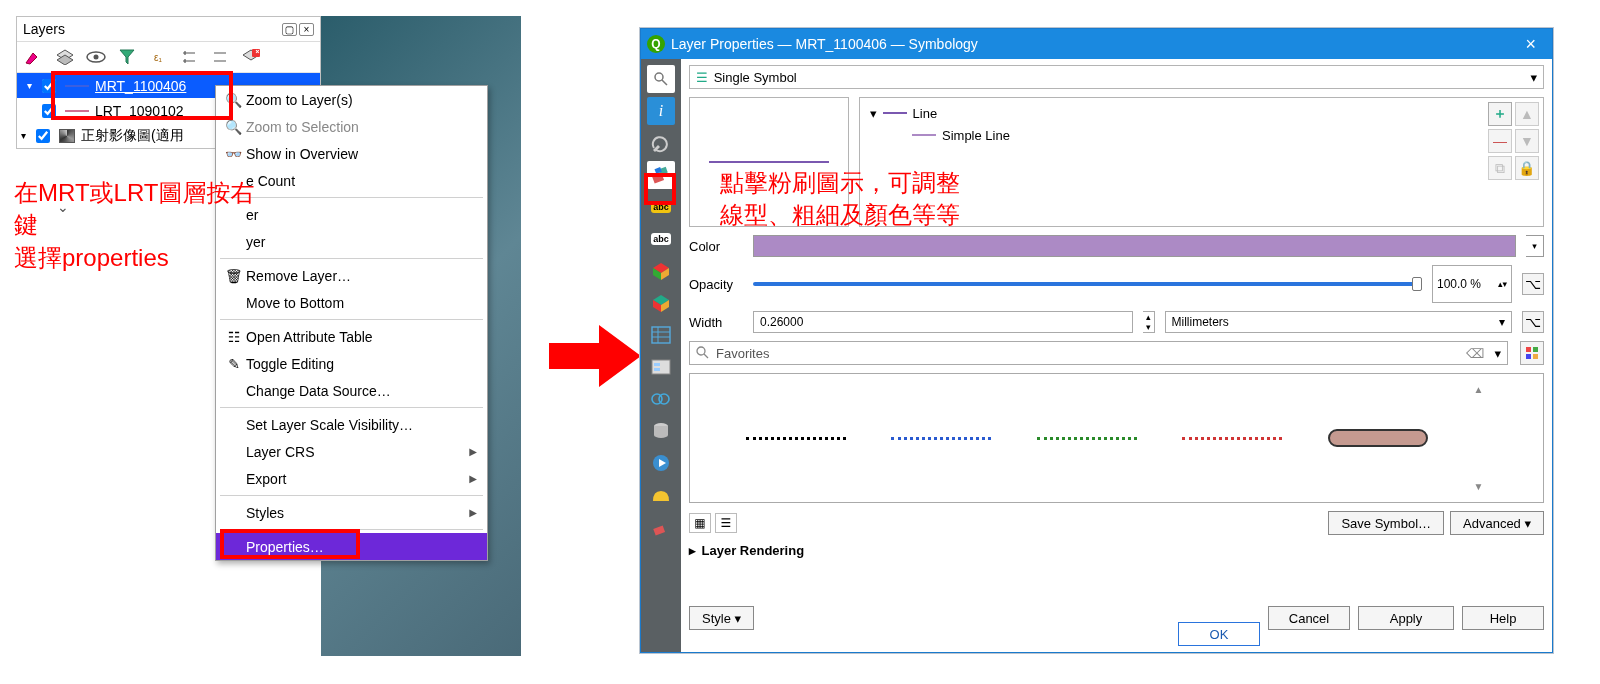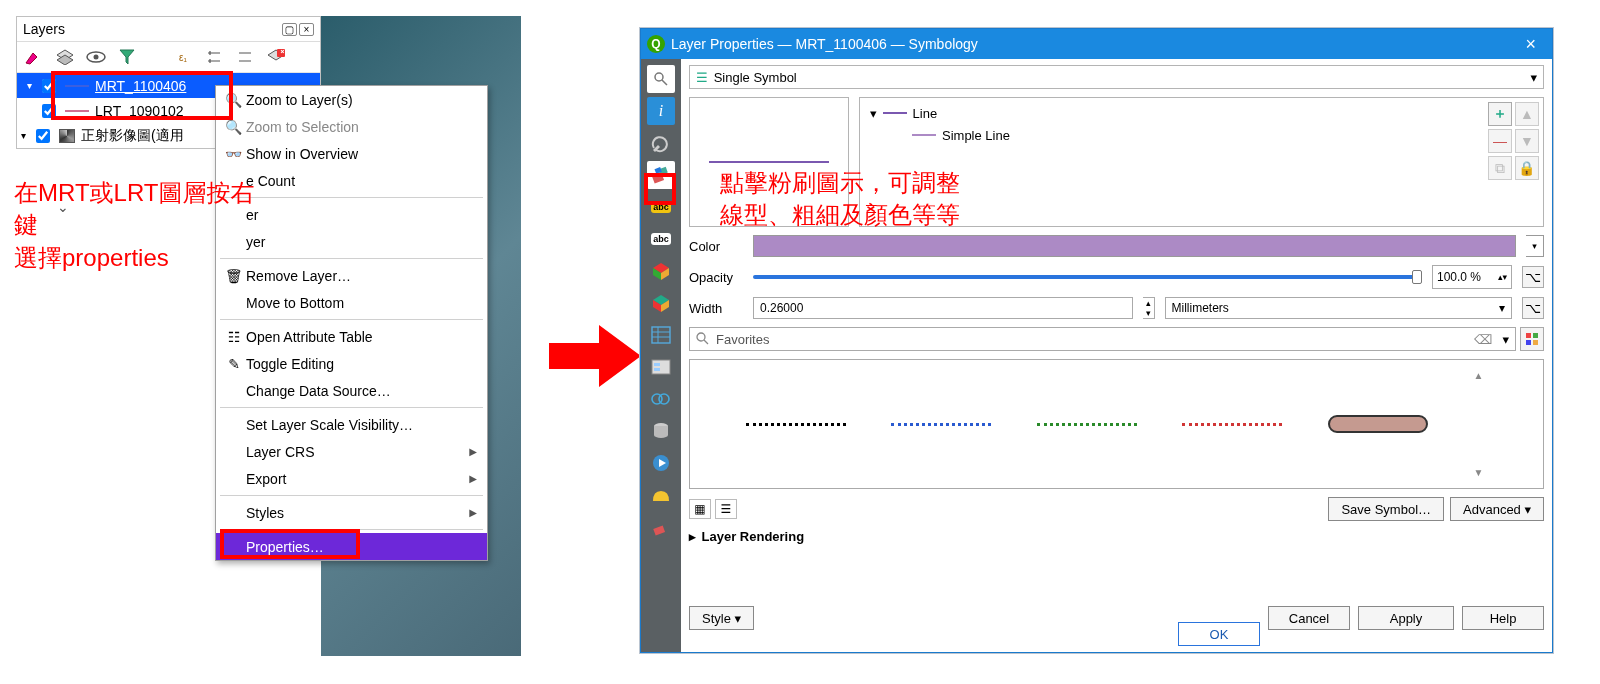--- a/index.html
+++ b/index.html
@@ -55,21 +55,21 @@
   .tree-row.sub { padding-left: 46px; }
   .treebtns { position:absolute; right: 4px; top: 4px; display:flex;flex-direction:column;gap:3px; }
   .sqbtn { width:24px;height:24px;border:1px solid #aaa;background:#f4f4f4;display:flex;align-items:center;justify-content:center;font-size:14px;cursor:pointer; }
   .sqbtn.dis{color:#bbb;border-color:#ccc;}
   .row { display:flex;align-items:center;gap:10px; }
   .row label { width: 54px; }
   .colorbar { flex:1; height:22px; border:1px solid #999; background:#ac8ac5; cursor:pointer; }
   .dropbtn { width:18px;height:22px;border:1px solid #999;border-left:0;display:flex;align-items:center;justify-content:center;font-size:9px;cursor:pointer; }
   .slider-track { flex:1; height:4px; background:#2a74dd; position:relative; border-radius:2px; }
   .slider-thumb { position:absolute; right:0; top:-5px; width:10px;height:14px;background:#fff;border:1px solid #777;border-radius:2px; }
-  .numbox { width:80px;height:24px;border:1px solid #aaa;display:flex;align-items:center;padding:0 4px;font-size:12px; }
+  .numbox { width:80px;height:38px;border:1px solid #aaa;display:flex;align-items:center;padding:0 4px;font-size:12px; }
   .input { flex:1;height:22px;border:1px solid #aaa;padding:0 6px;font-size:12px; }
   .unit { width:200px;height:22px;border:1px solid #aaa;display:flex;align-items:center;padding:0 6px;font-size:12px; }
   .favsearch { border:1px solid #aaa;height:24px;display:flex;align-items:center;padding:0 6px;gap:6px; }
   .favgrid { border:1px solid #aaa;height:130px;display:flex;align-items:center;justify-content:space-evenly;padding:10px; }
   .dash { width:100px;height:8px;display:flex;align-items:center;justify-content:center; }
   .sm-ic { width:22px;height:20px;border:1px solid #bbb;display:flex;align-items:center;justify-content:center;margin-right:4px;font-size:12px;cursor:pointer; }
   .btn { height:24px;border:1px solid #888;background:#f5f5f5;padding:0 12px;font-size:13px;cursor:pointer;display:flex;align-items:center; }
   .btn.prim { border-color:#2a74dd; color:#1a5ab0; background:#fff; }
   .footerbtns { display:flex; gap:8px; margin-top:auto; padding-top:6px; }
   .brush-hl { position:absolute; border:4px solid #ff0000; width:32px; height:32px; }
@@ -106,21 +106,21 @@
         <svg width="20" height="14">
           <ellipse cx="10" cy="7" rx="9" ry="5" fill="none" stroke="#555" stroke-width="1.5"></ellipse>
           <circle cx="10" cy="7" r="2.5" fill="#555"></circle>
         </svg>
       </span>
     <span class="tb-icon">
         <svg width="16" height="16">
           <path d="M1 1 H15 L9 8 V15 L7 13 V8 Z" fill="#3a7" stroke="#275"></path>
         </svg>
       </span>
-    <span class="tb-icon" style="font-size:10px;color:#a16207;margin-left:25px;">ε₁</span>
+    <span class="tb-icon" style="font-size:10px;color:#a16207;">ε₁</span>
     <span class="tb-icon">
         <svg width="16" height="16">
           <path d="M2 4h12M4 2v4 M2 12h12M4 10v4" stroke="#555" stroke-width="1.2" fill="none"></path>
         </svg>
       </span>
     <span class="tb-icon">
         <svg width="16" height="16">
           <path d="M2 4h12 M2 12h12" stroke="#555" stroke-width="1.2" fill="none"></path>
         </svg>
       </span>
@@ -395,21 +395,21 @@
         <label>Width</label>
         <input class="input" style="flex: 0 0 380px;" value="0.26000">
         <span style="font-size:9px;border:1px solid #aaa;border-left:0;height:22px;display:flex;flex-direction:column;justify-content:center;padding:0 3px;cursor:pointer;">▴<br>▾</span>
         <div class="unit" style="flex:1;">
             <span>Millimeters</span>
             <span style="margin-left:auto;">▾</span>
           </div>
         <div class="sqbtn" style="width:22px;height:22px;">⌥</div>
       </div>
 
-      <div style="display:flex;gap:4px;">
+      <div style="display:flex;gap:12px;">
         <div class="favsearch" style="flex:1;">
           <svg width="14" height="14">
               <circle cx="5" cy="5" r="4" fill="none" stroke="#888" stroke-width="1.3"></circle>
               <line x1="8" y1="8" x2="12" y2="12" stroke="#888" stroke-width="1.3"></line>
             </svg>
           <span style="color:#555;">Favorites</span>
           <span style="margin-left:auto;color:#888;cursor:pointer;">⌫</span>
           <span style="margin-left:4px;">▾</span>
         </div>
         <div class="sqbtn" style="width:24px;height:24px;">

